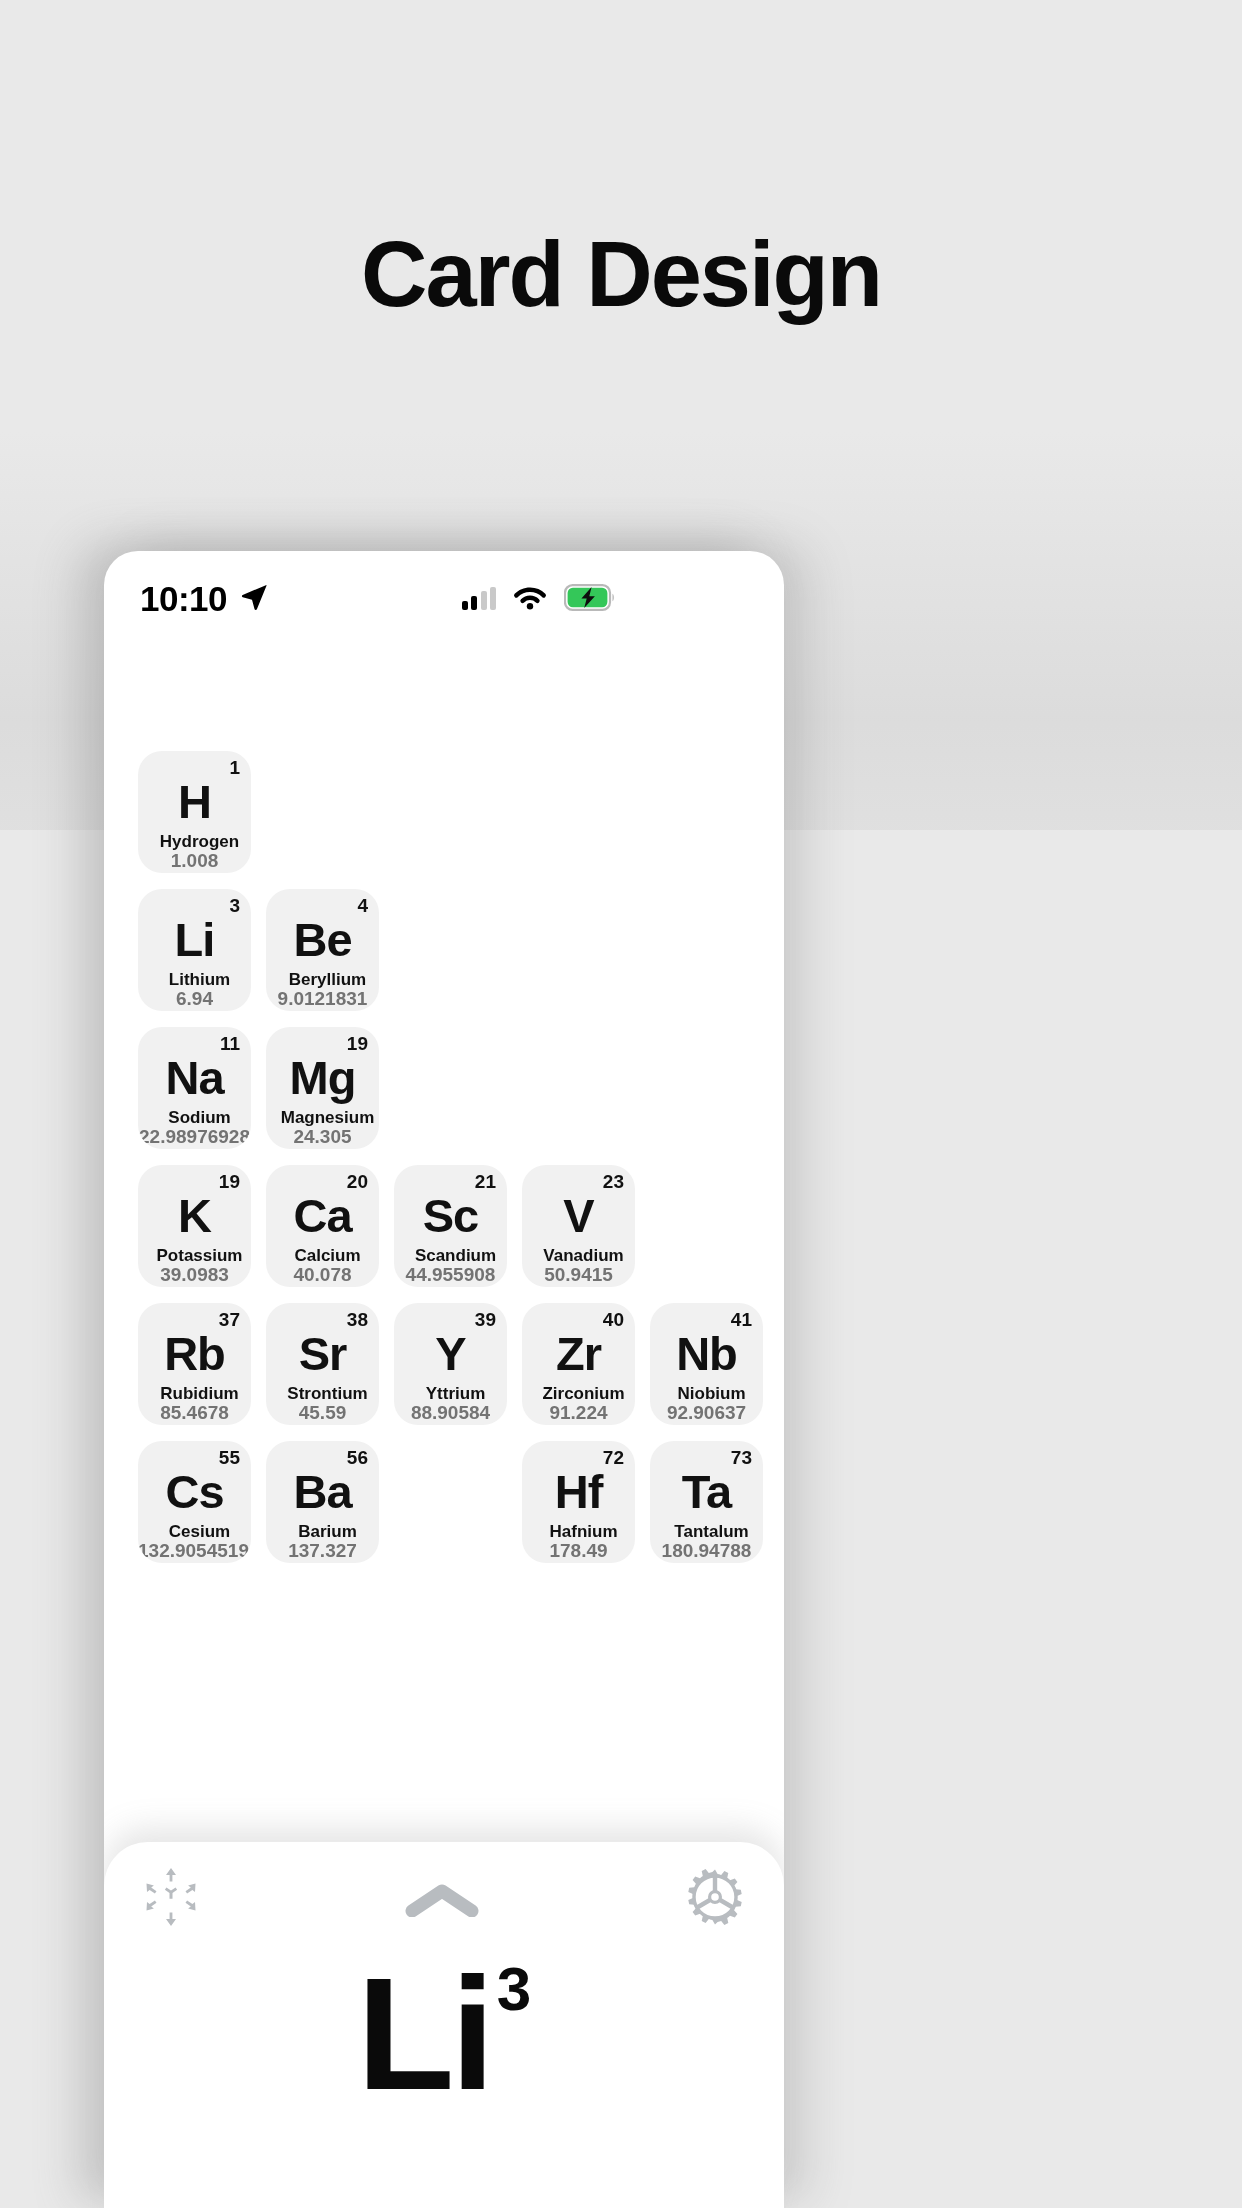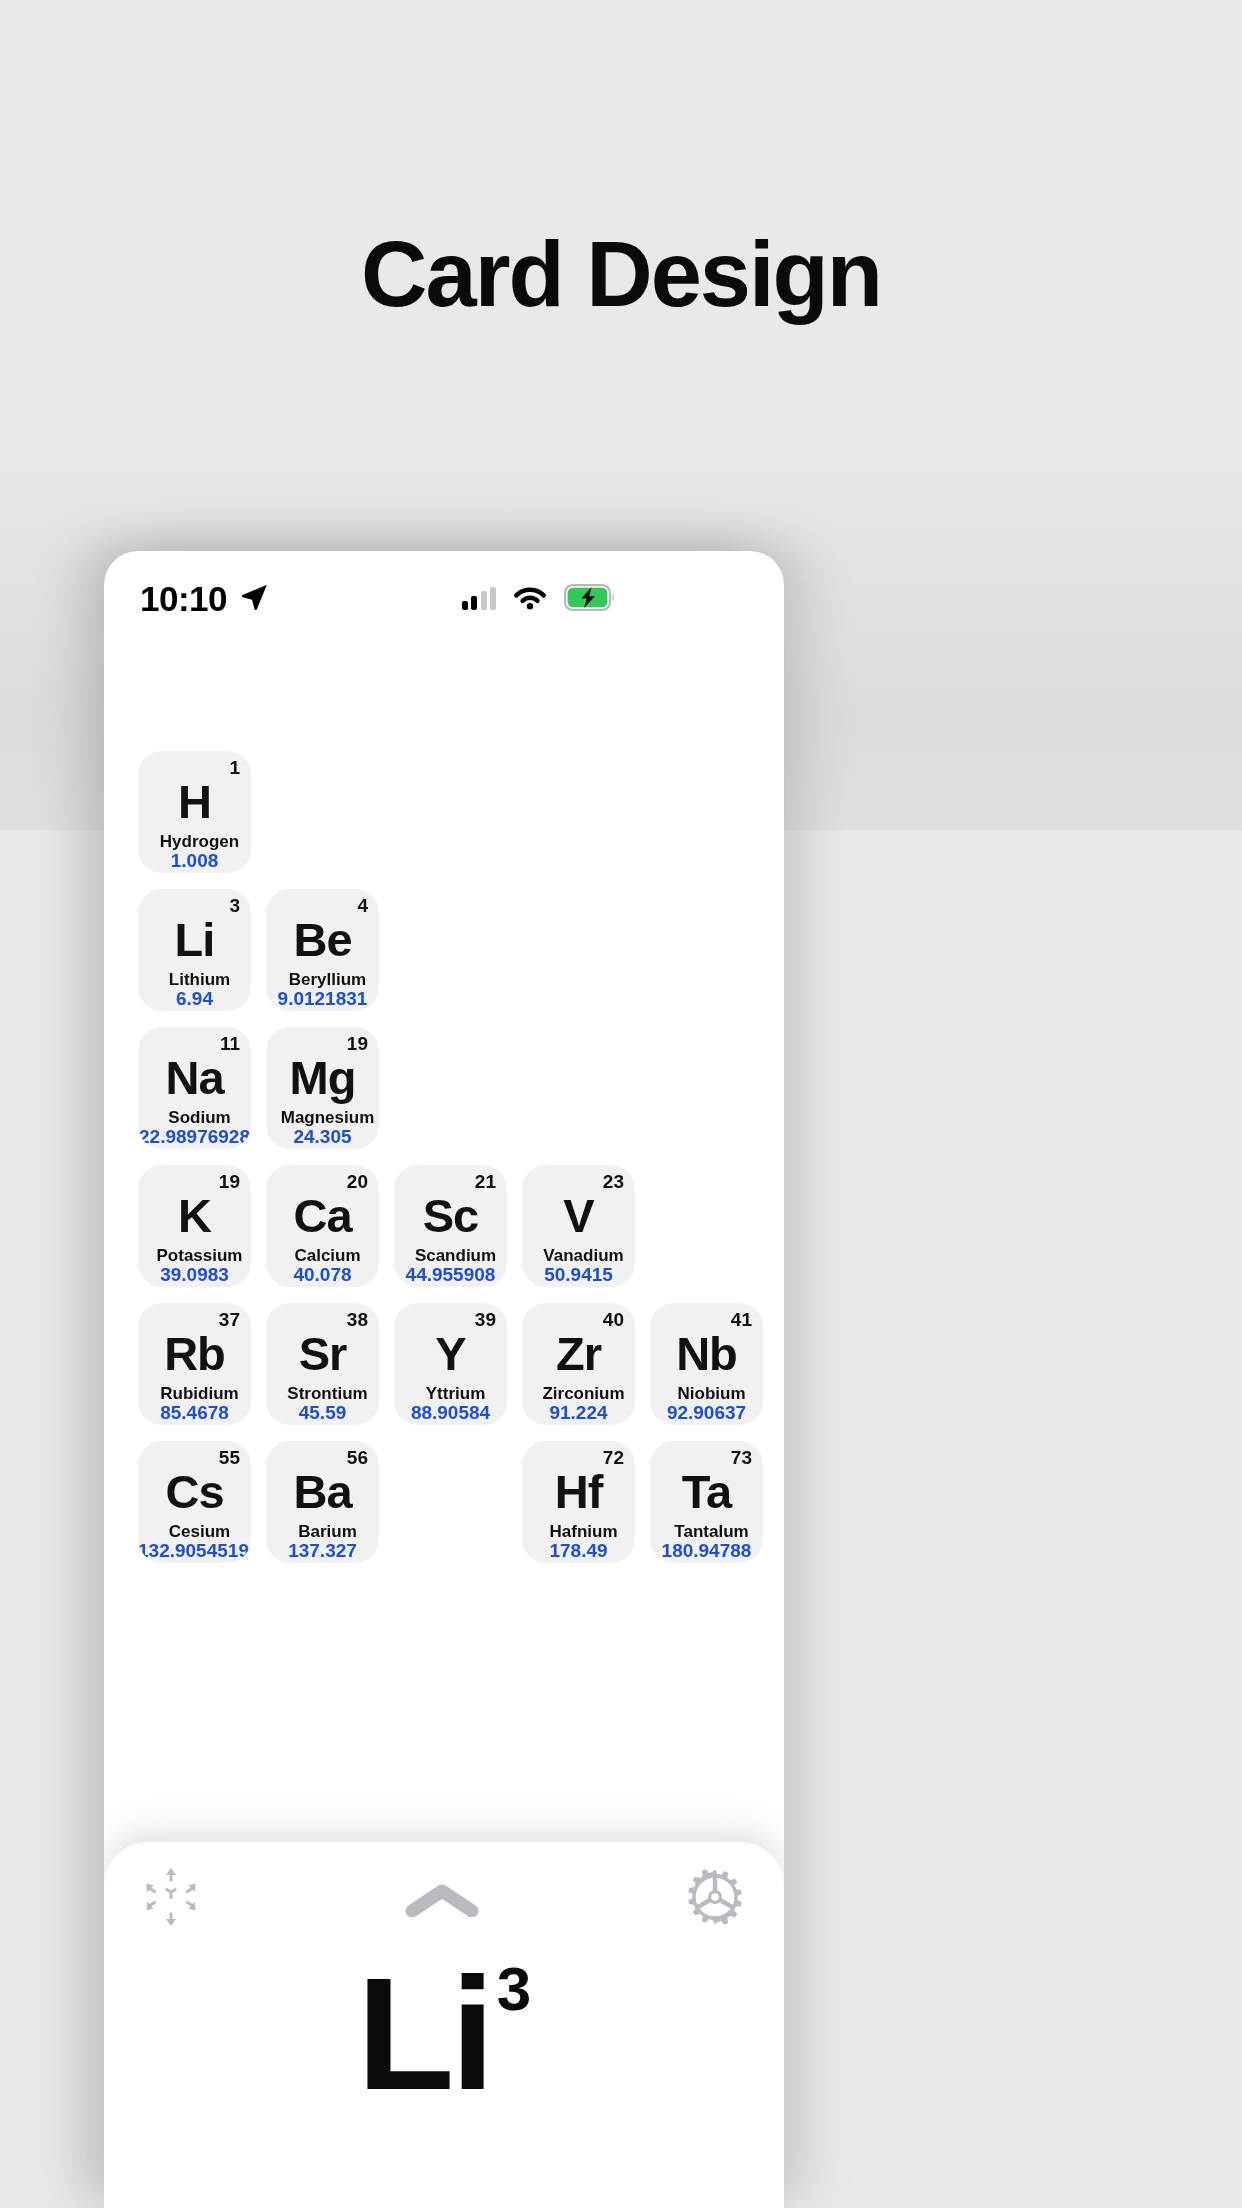--- a/index.html
+++ b/index.html
@@ -162,21 +162,21 @@
     line-height: 1;
   }
   .el-mass {
     position: absolute;
     top: 100px;
     left: 0;
     width: 113px;
     text-align: center;
     font-size: 19px;
     font-weight: bold;
-    color: #1d4ed8;
+    color: #737373;
     line-height: 1;
   }
 
   
   #fade-overlay {
     position: absolute;
     left: 0;
     top: 1180px;
     width: 680px;
     height: 120px;

